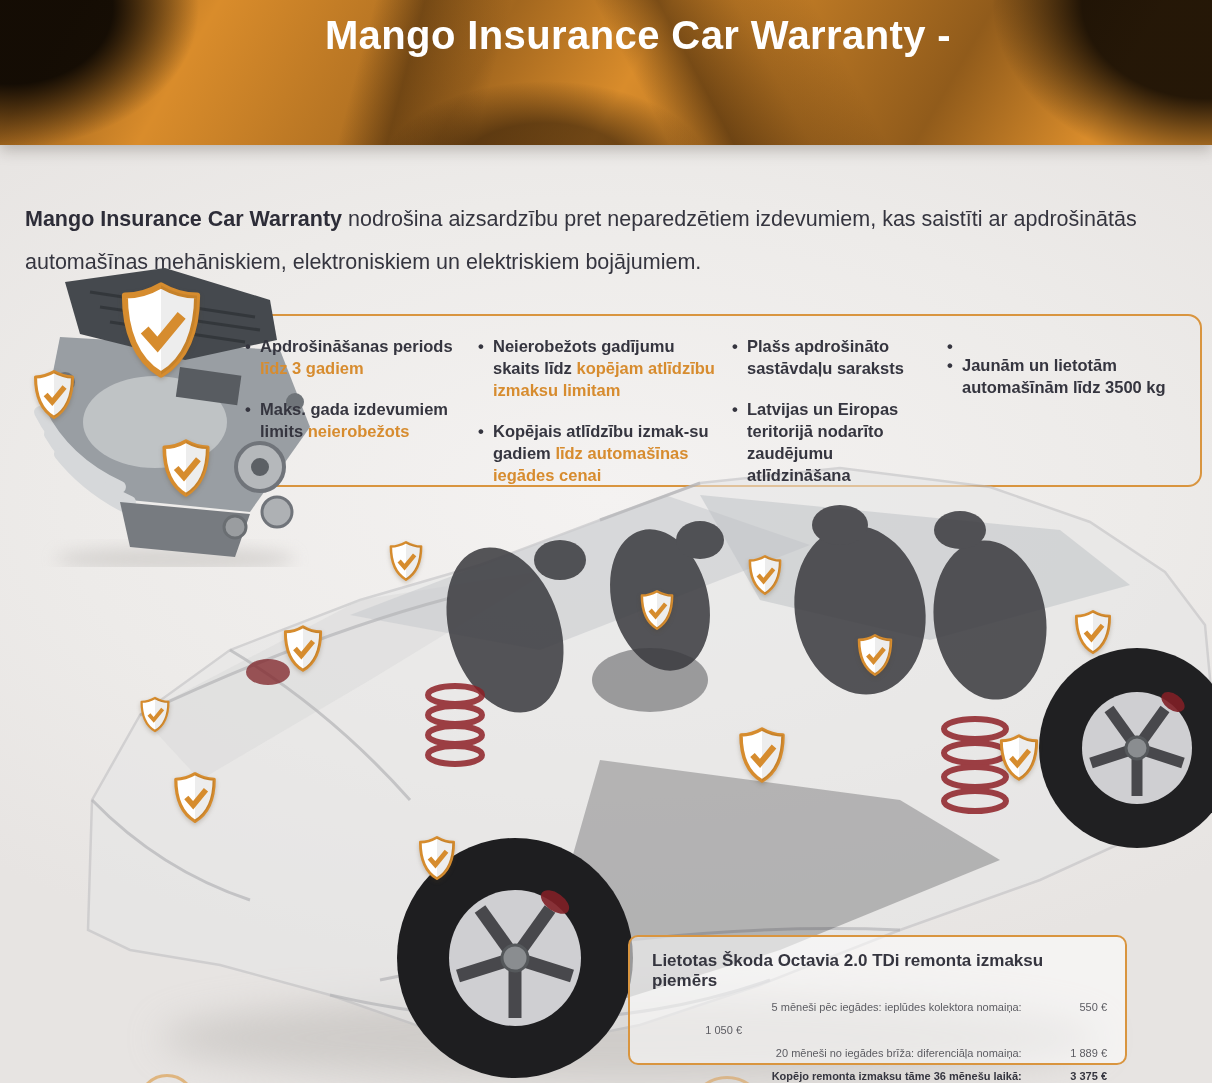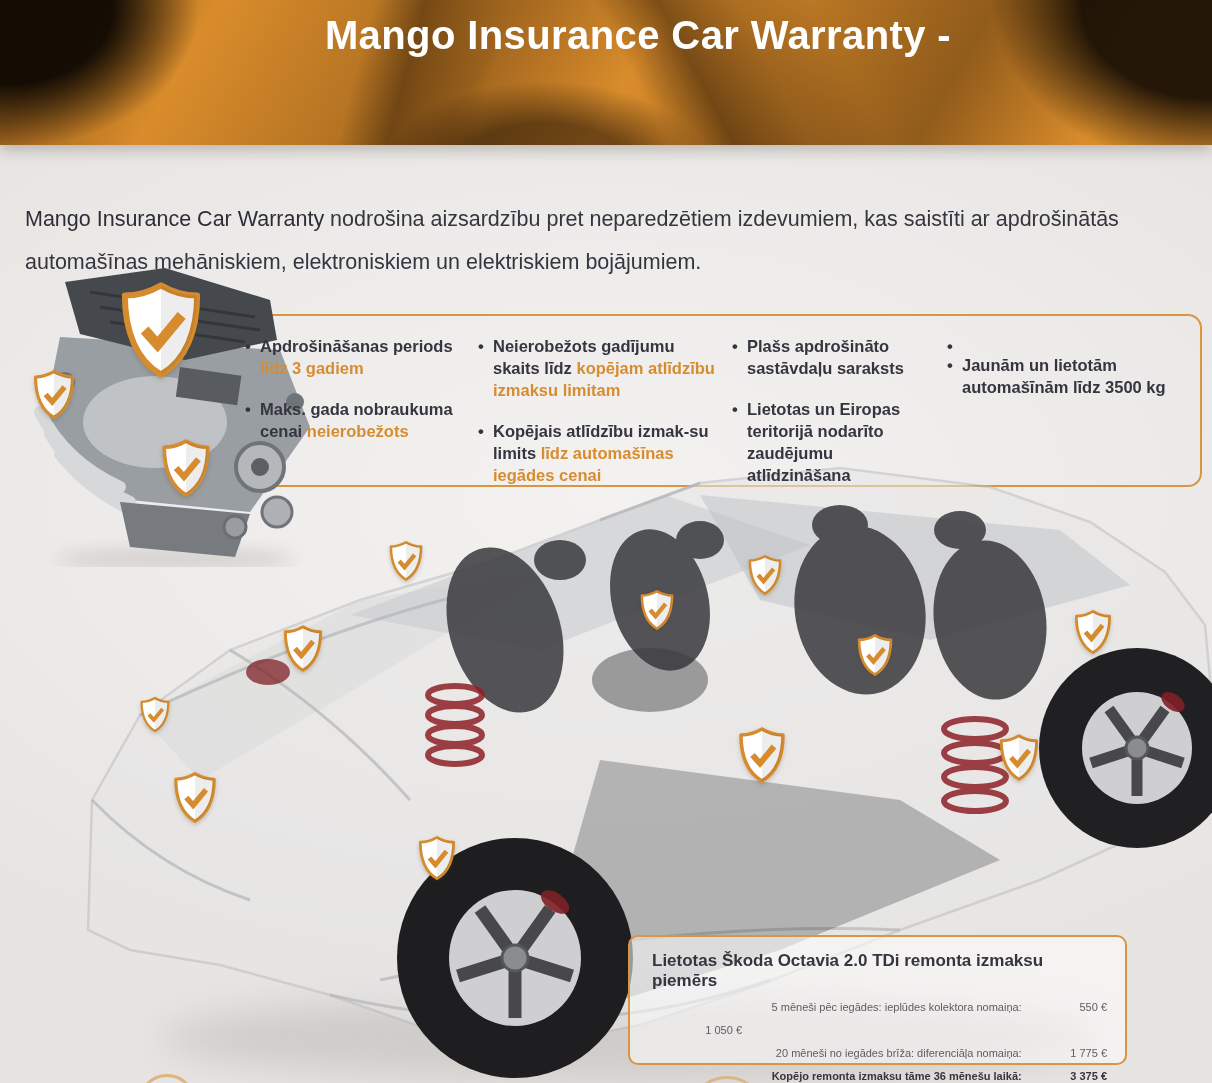--- a/index.html
+++ b/index.html
@@ -26,21 +26,21 @@
     position:absolute;left:0;top:8px;width:100%;
     text-align:center;color:#ffffff;font-weight:700;font-size:40px;line-height:54px;
     letter-spacing:.4px;
     margin-left:32px;
   }
   
   .intro{
     position:absolute;left:25px;top:176px;width:1175px;
     font-size:21.5px;line-height:43px;color:#35353f;font-weight:500;
   }
-  .intro b{font-weight:400;color:#2d2d38;}
+  .intro b{font-weight:700;color:#2d2d38;}
   
   .features-box{
     position:absolute;left:195px;top:314px;width:1003px;height:169px;
     border:2px solid #d9953f;border-radius:14px;background:transparent;
   }
   .fcol{position:absolute;top:336px;display:flex;flex-direction:column;gap:19px;}
   .fcol.c1{left:245px;width:218px;}
   .fcol.c2{left:478px;width:238px;}
   .fcol.c3{left:732px;width:206px;}
   .fcol.c4{left:947px;width:228px;}
@@ -255,44 +255,44 @@
     </svg>
 
   <div class="fcol c1">
     <div class="fitem">
       <span class="bullet">•</span>
       <span class="dark">Apdrošināšanas periods</span>
       <span class="orange">līdz 3 gadiem</span>
     </div>
     <div class="fitem">
       <span class="bullet">•</span>
-      <span class="dark">Maks. gada nobraukuma cenai</span>
+      <span class="dark">Maks. gada izdevumiem limits</span>
       <span class="orange">neierobežots</span>
     </div>
   </div>
   <div class="fcol c2">
     <div class="fitem">
       <span class="bullet">•</span>
       <span class="dark">Neierobežots gadījumu skaits līdz</span>
       <span class="orange">kopējam atlīdzību izmaksu limitam</span>
     </div>
     <div class="fitem">
       <span class="bullet">•</span>
-      <span class="dark">Kopējais atlīdzību izmak-su limits</span>
+      <span class="dark">Kopējais atlīdzību izmak-su gadiem</span>
       <span class="orange">līdz automašīnas iegādes cenai</span>
     </div>
   </div>
   <div class="fcol c3">
     <div class="fitem">
       <span class="bullet">•</span>
       <span class="dark">Plašs apdrošināto sastāvdaļu saraksts</span>
     </div>
     <div class="fitem">
       <span class="bullet">•</span>
-      <span class="dark">Lietotas un Eiropas teritorijā nodarīto zaudējumu atlīdzināšana</span>
+      <span class="dark">Latvijas un Eiropas teritorijā nodarīto zaudējumu atlīdzināšana</span>
     </div>
   </div>
   <div class="fcol c4">
     <div class="fitem">
       <span class="bullet">•</span>
     </div>
     <div class="fitem">
       <span class="bullet">•</span>
       <span class="dark">Jaunām un lietotām automašīnām līdz 3500 kg</span>
     </div>
@@ -302,21 +302,21 @@
     <p class="example-title">Lietotas Škoda Octavia 2.0 TDi remonta izmaksu piemērs</p>
     <div class="example-row">
       <span class="lbl">5 mēneši pēc iegādes: ieplūdes kolektora nomaiņa:</span>
       <span class="val">550 €</span>
     </div>
     <div class="example-row">
       <span class="val">1 050 €</span>
     </div>
     <div class="example-row">
       <span class="lbl">20 mēneši no iegādes brīža: diferenciāļa nomaiņa:</span>
-      <span class="val">1 775 €</span>
+      <span class="val">1 889 €</span>
     </div>
     <div class="example-row total">
       <span class="lbl">Kopējo remonta izmaksu tāme 36 mēnešu laikā:</span>
       <span class="val">3 375 €</span>
     </div>
   </div>
 
   <div class="arc a1"></div>
   <div class="arc a2"></div>
 

